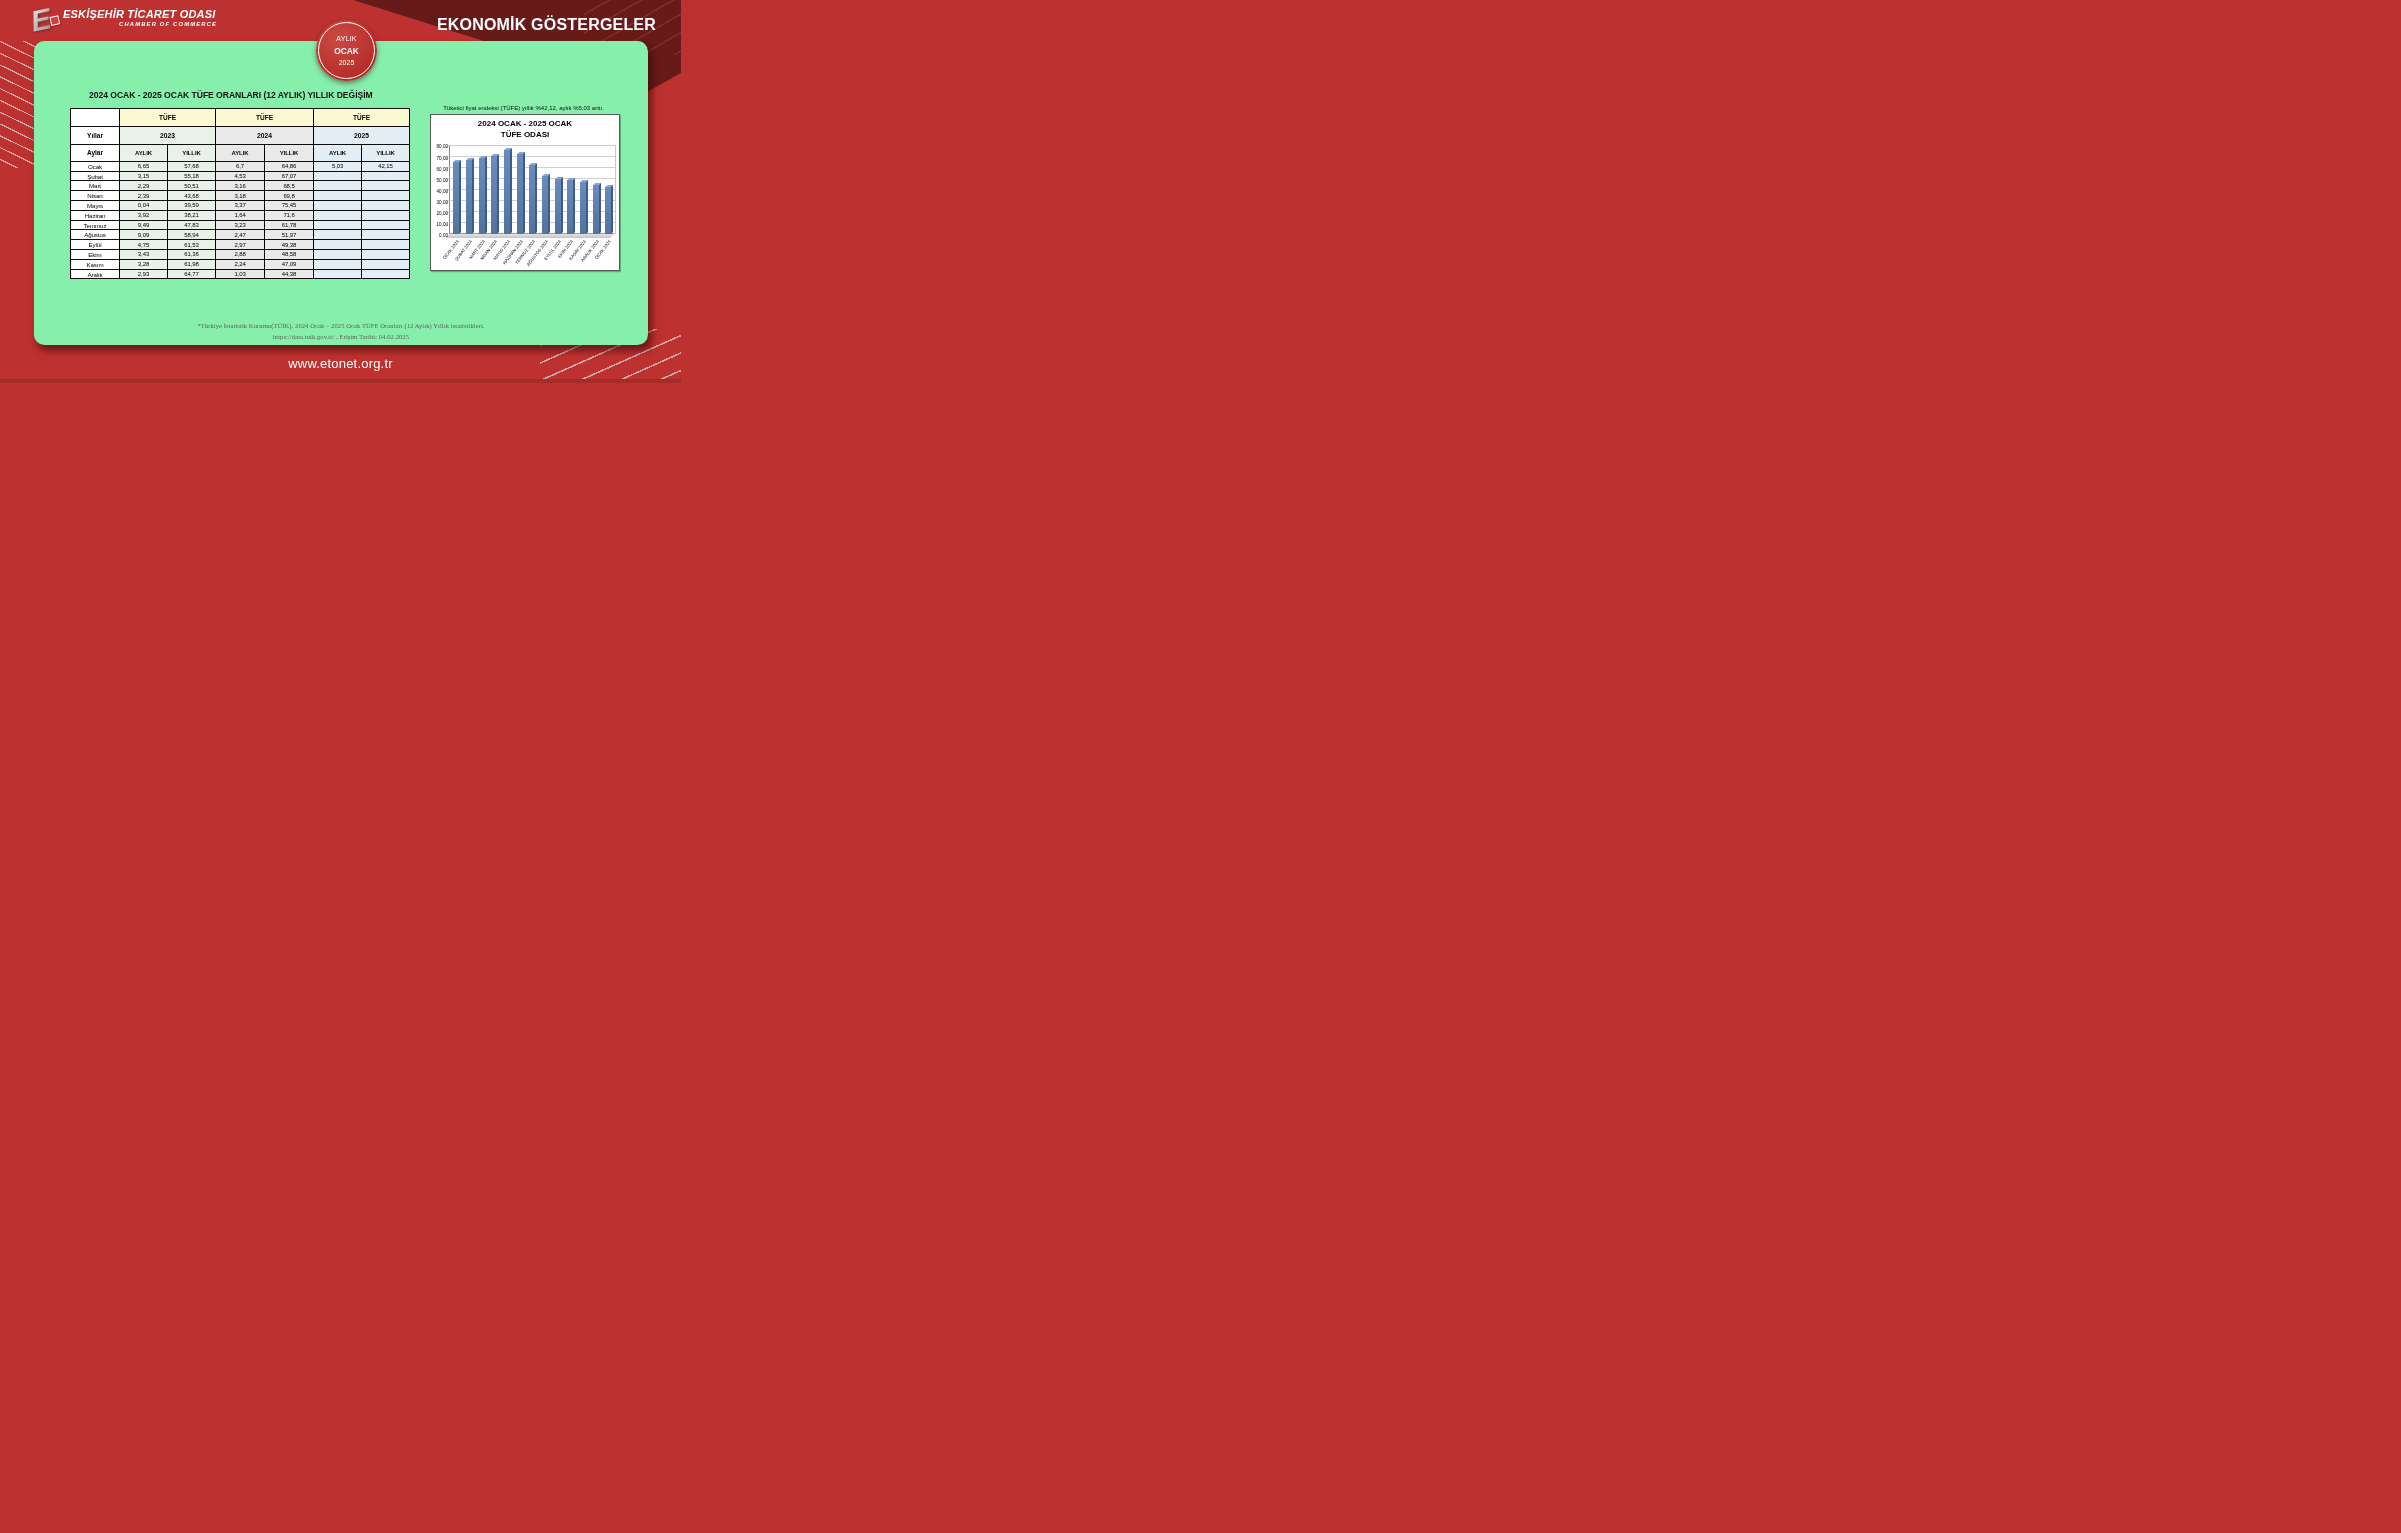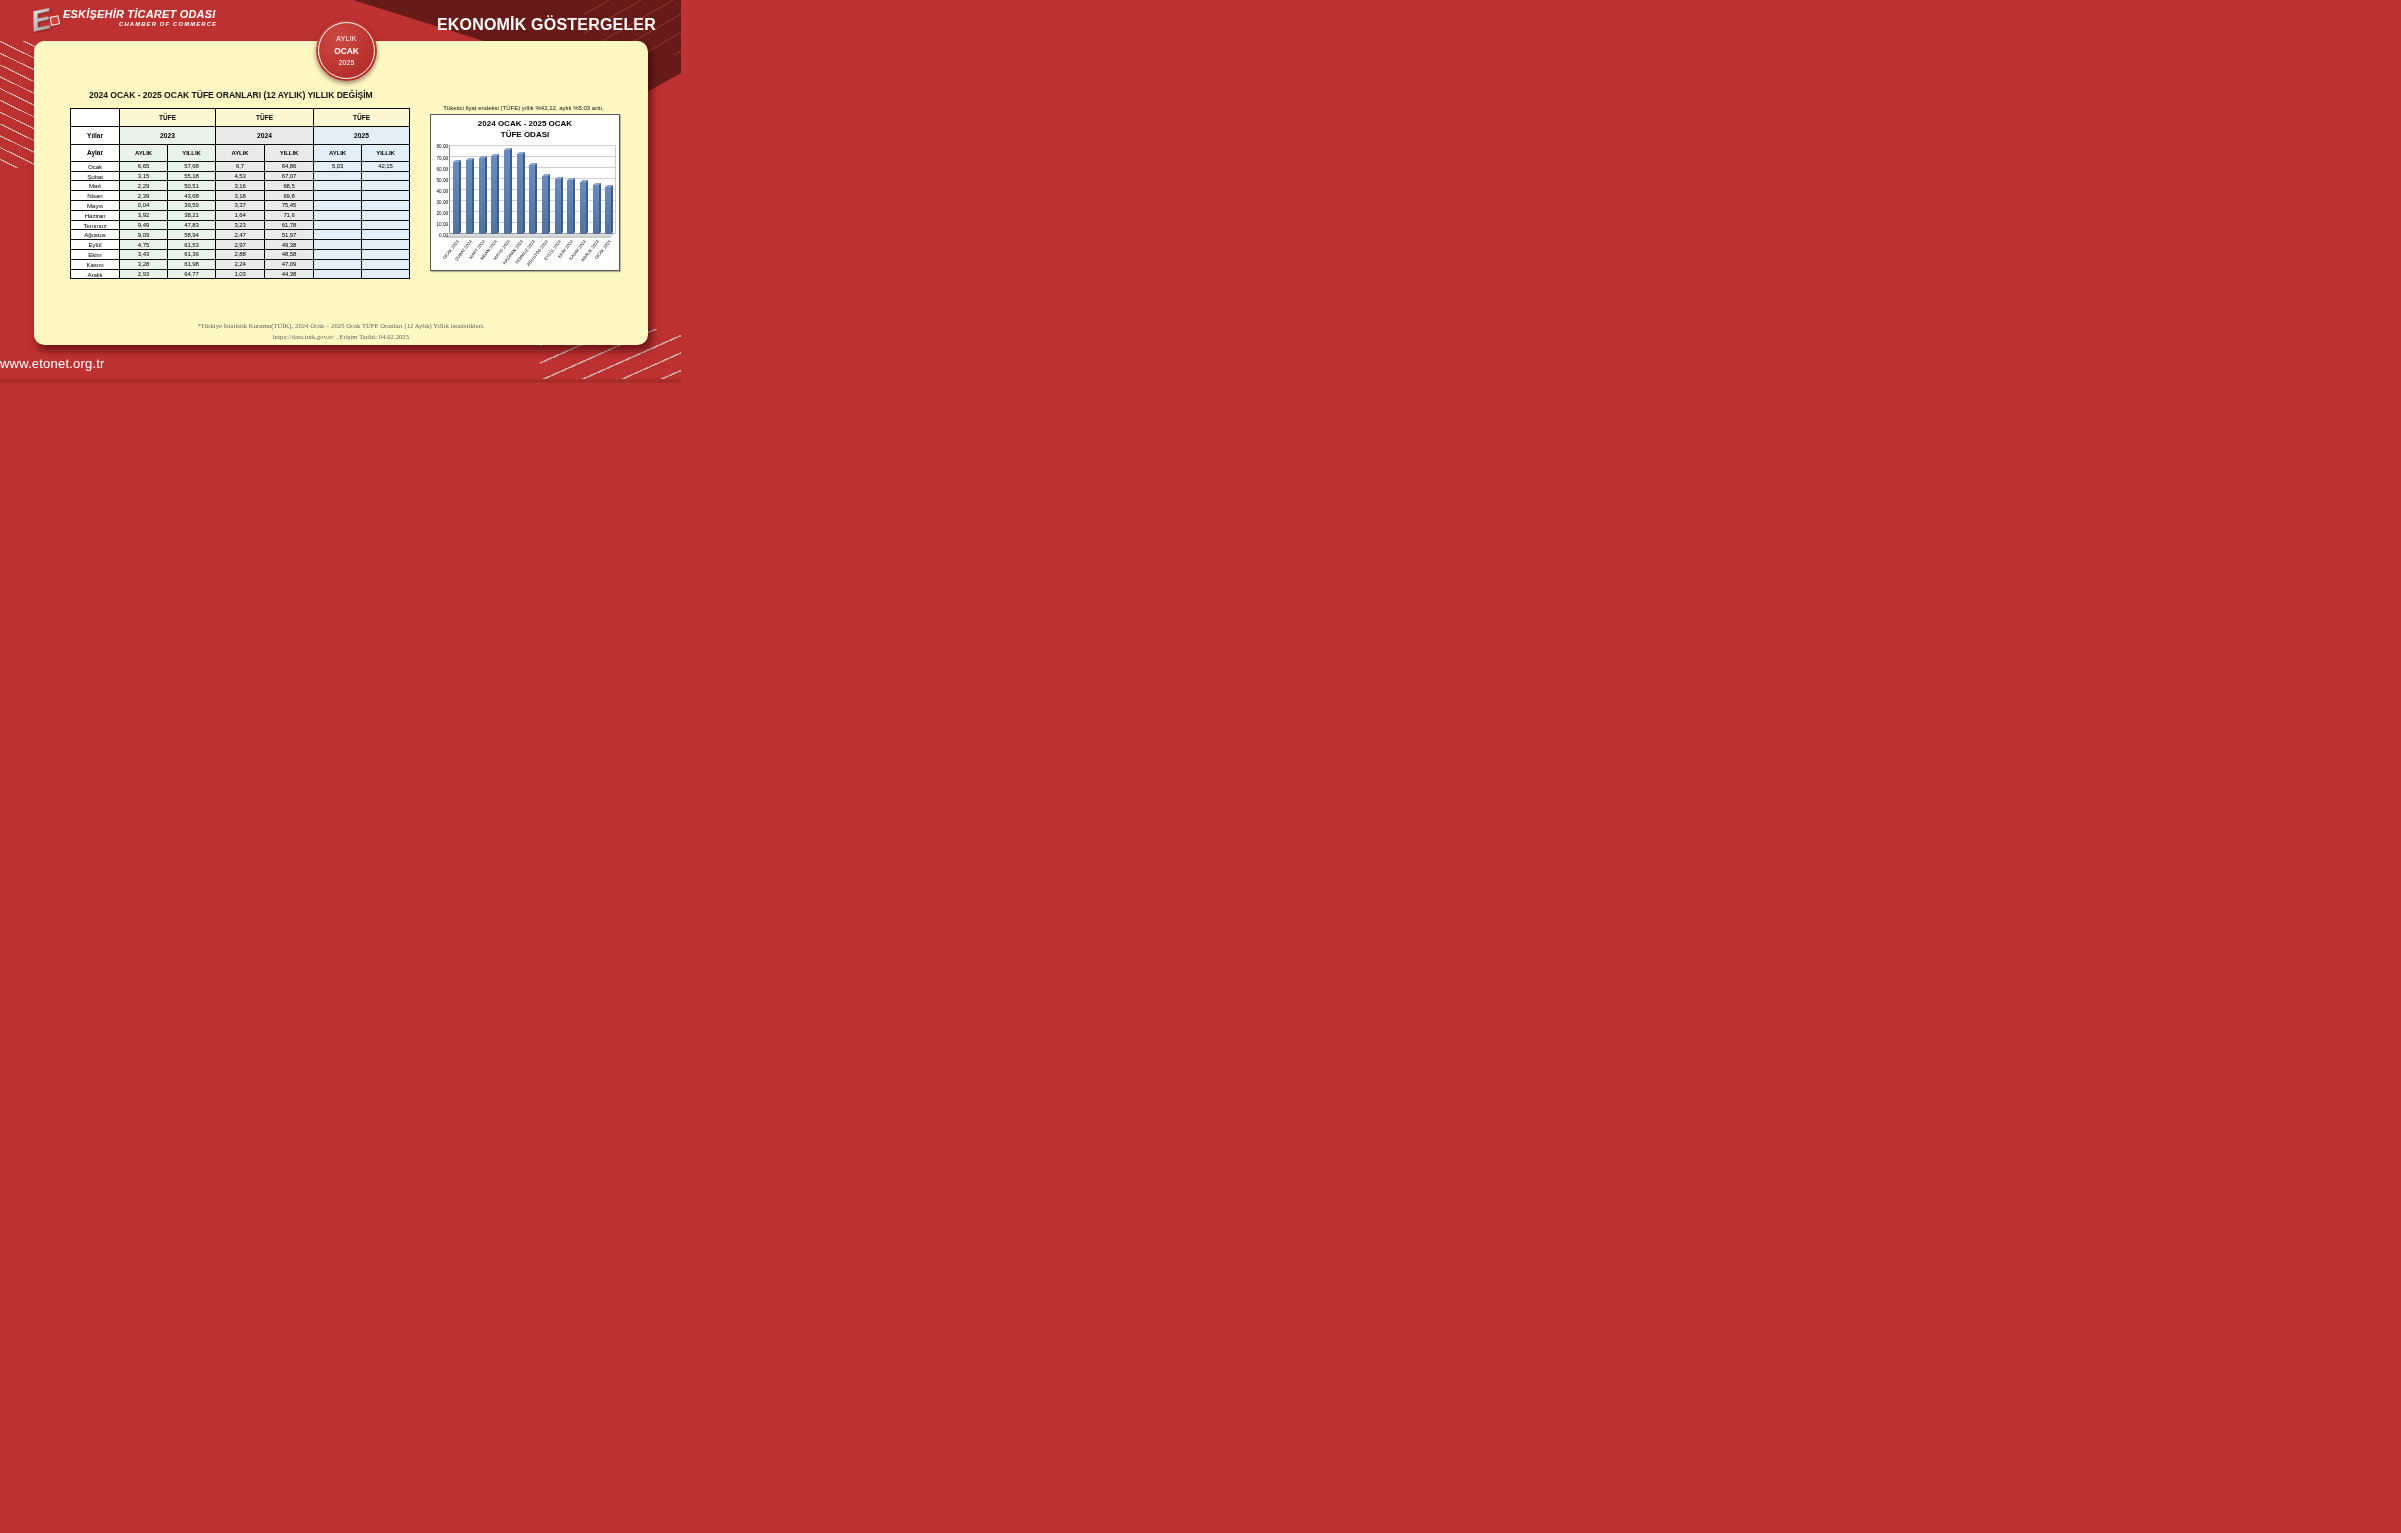--- a/index.html
+++ b/index.html
@@ -31,21 +31,21 @@
   
   .badge{position:absolute;left:316px;top:20px;width:61px;height:61px;border-radius:50%;z-index:6;
          background:radial-gradient(circle at 36% 30%,#cc4943,#b42d29 75%);
          box-shadow:0 2.4px 4.8px rgba(40,0,0,.45);display:flex;flex-direction:column;
          align-items:center;justify-content:center;color:#fff;text-align:center;}
   .badge::after{content:"";position:absolute;inset:1.9px;border:0.8px solid #fff;border-radius:50%;}
   .badge .b1{font-size:7px;letter-spacing:0.2px;}
   .badge .b2{font-size:8.4px;font-weight:700;margin:3.4px 0;}
   .badge .b3{font-size:7px;}
   
-  .card{position:absolute;left:34px;top:41px;width:614px;height:304px;background:#fef9c3;
+  .card{position:absolute;left:34px;top:41px;width:614px;height:304px;background:#86efac;
         border-radius:10.6px;z-index:3;box-shadow:3.8px 5.8px 7.7px rgba(45,4,4,.55);}
   .table-title{position:absolute;left:55px;top:49px;font-size:8.6px;font-weight:700;
                color:#111;letter-spacing:-0.05px;white-space:nowrap;}
   
   table.tufe{position:absolute;left:36px;top:67px;width:338px;border-collapse:collapse;
              table-layout:fixed;color:#000;}
   table.tufe td{border-left:0.5px solid #000;border-right:0.5px solid #000;
                 border-top:1px solid #0d0d0d;border-bottom:1px solid #0d0d0d;
                 padding:0 0 0 0;text-align:center;vertical-align:middle;overflow:hidden;}
   table.tufe{border:1px solid #0d0d0d;}
@@ -82,21 +82,21 @@
   .bar::before{content:"";position:absolute;left:0;top:-2.4px;width:100%;height:2.4px;background:#8aa6d0;
                transform:skewX(-45deg);transform-origin:0 100%;}
   .bar::after{content:"";position:absolute;left:100%;top:0;width:2.4px;height:100%;background:#3c5c8e;
               transform:skewY(-45deg);transform-origin:0 0;}
   .xlab{position:absolute;width:44px;text-align:right;font-size:4.3px;color:#111;white-space:nowrap;
         transform:rotate(-52deg);transform-origin:100% 0;}
   
   .src{position:absolute;left:0;width:614px;text-align:center;color:#5d5d5d;
        font-family:"Liberation Serif",serif;font-size:6.5px;letter-spacing:0.1px;}
   .src1{top:281px;} .src2{top:292px;}
-  .site{position:absolute;left:0;bottom:12.5px;width:100%;z-index:4;
+  .site{position:absolute;left:0;bottom:12.5px;width:100%;text-align:center;z-index:4;
         color:#fff;font-size:13px;letter-spacing:0.2px;font-weight:400;}
 </style>
 </head>
 <body>
 
 <div class="maroon"></div>
 <div class="stripes-tl"></div>
 <div class="stripes-br"></div>
 <div class="stripes-tr"></div>
 <div class="bottom-edge"></div>

